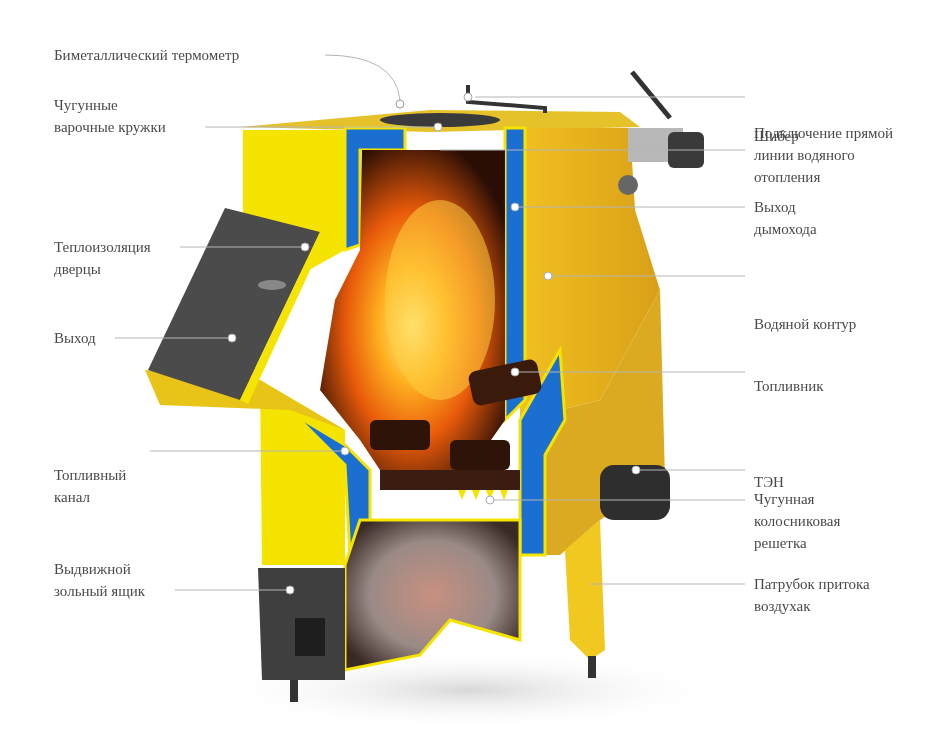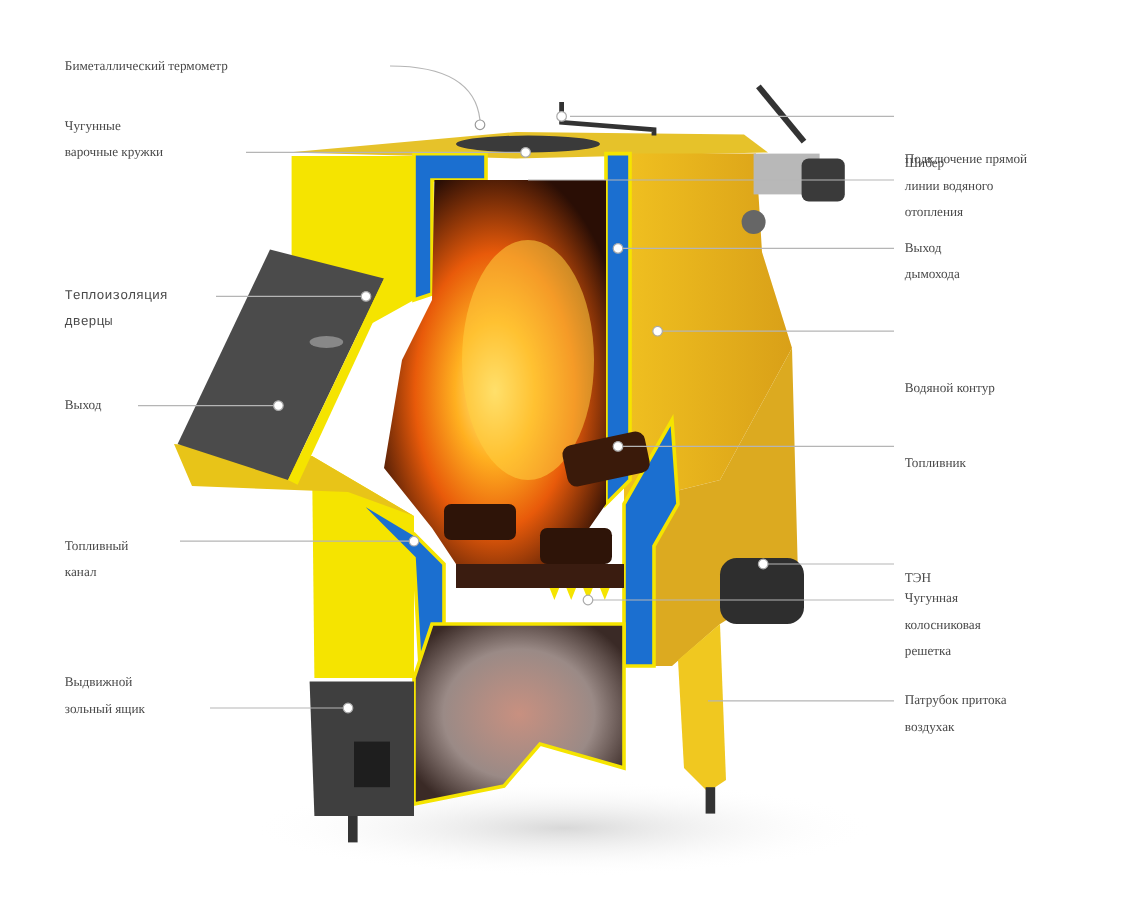--- a/index.html
+++ b/index.html
@@ -1,18 +1,18 @@
 <!DOCTYPE html>
 <html><head>
 <meta charset="utf-8">
 <style>
   html, body { margin:0; padding:0; background:#ffffff; }
   body { width:940px; height:748px; position:relative; overflow:hidden;
          font-family:"DejaVu Serif","Liberation Serif",serif; }
-  .label { position:absolute; color:#4a4a4a; font-size:11px; line-height:22px;
+  .label { position:absolute; color:#4a4a4a; font-size:15px; line-height:22px;
            white-space:pre-line; font-family:"Liberation Serif","DejaVu Serif",serif; }
   svg.diagram { position:absolute; left:0; top:0; }
 </style>
 </head>
 <body>
 
 <svg class="diagram" width="940" height="748" viewBox="0 0 940 748">
   <defs>
     <radialGradient id="fire" cx="50%" cy="55%" r="60%">
       <stop offset="0%" stop-color="#fff3a0"></stop>
@@ -122,24 +122,24 @@
     <circle cx="548" cy="276" r="4"></circle>
     <circle cx="515" cy="372" r="4"></circle>
     <circle cx="636" cy="470" r="4"></circle>
     <circle cx="490" cy="500" r="4"></circle>
   </g>
 </svg>
 
 <div class="label" style="left:54px; top:44px;">Биметаллический термометр</div>
 <div class="label" style="left:54px; top:94px;">Чугунные
 варочные кружки</div>
-<div class="label" style="left:54px; top:236px;font-family:Liberation Mono, monospace;">Теплоизоляция
+<div class="label" style="left:54px; top:236px;">Теплоизоляция
 дверцы</div>
 <div class="label" style="left:54px; top:327px;">Выход</div>
-<div class="label" style="left:54px; top:444px;">Топливный
+<div class="label" style="left:54px; top:464px;">Топливный
 канал</div>
 <div class="label" style="left:54px; top:558px;">Выдвижной
 зольный ящик</div>
 
 <div class="label" style="left:754px; top:86px;margin-top:39px;">Шибер</div>
 <div class="label" style="left:754px; top:122px;">Подключение прямой
 линии водяного
 отопления</div>
 <div class="label" style="left:754px; top:196px;">Выход
 дымохода</div>

